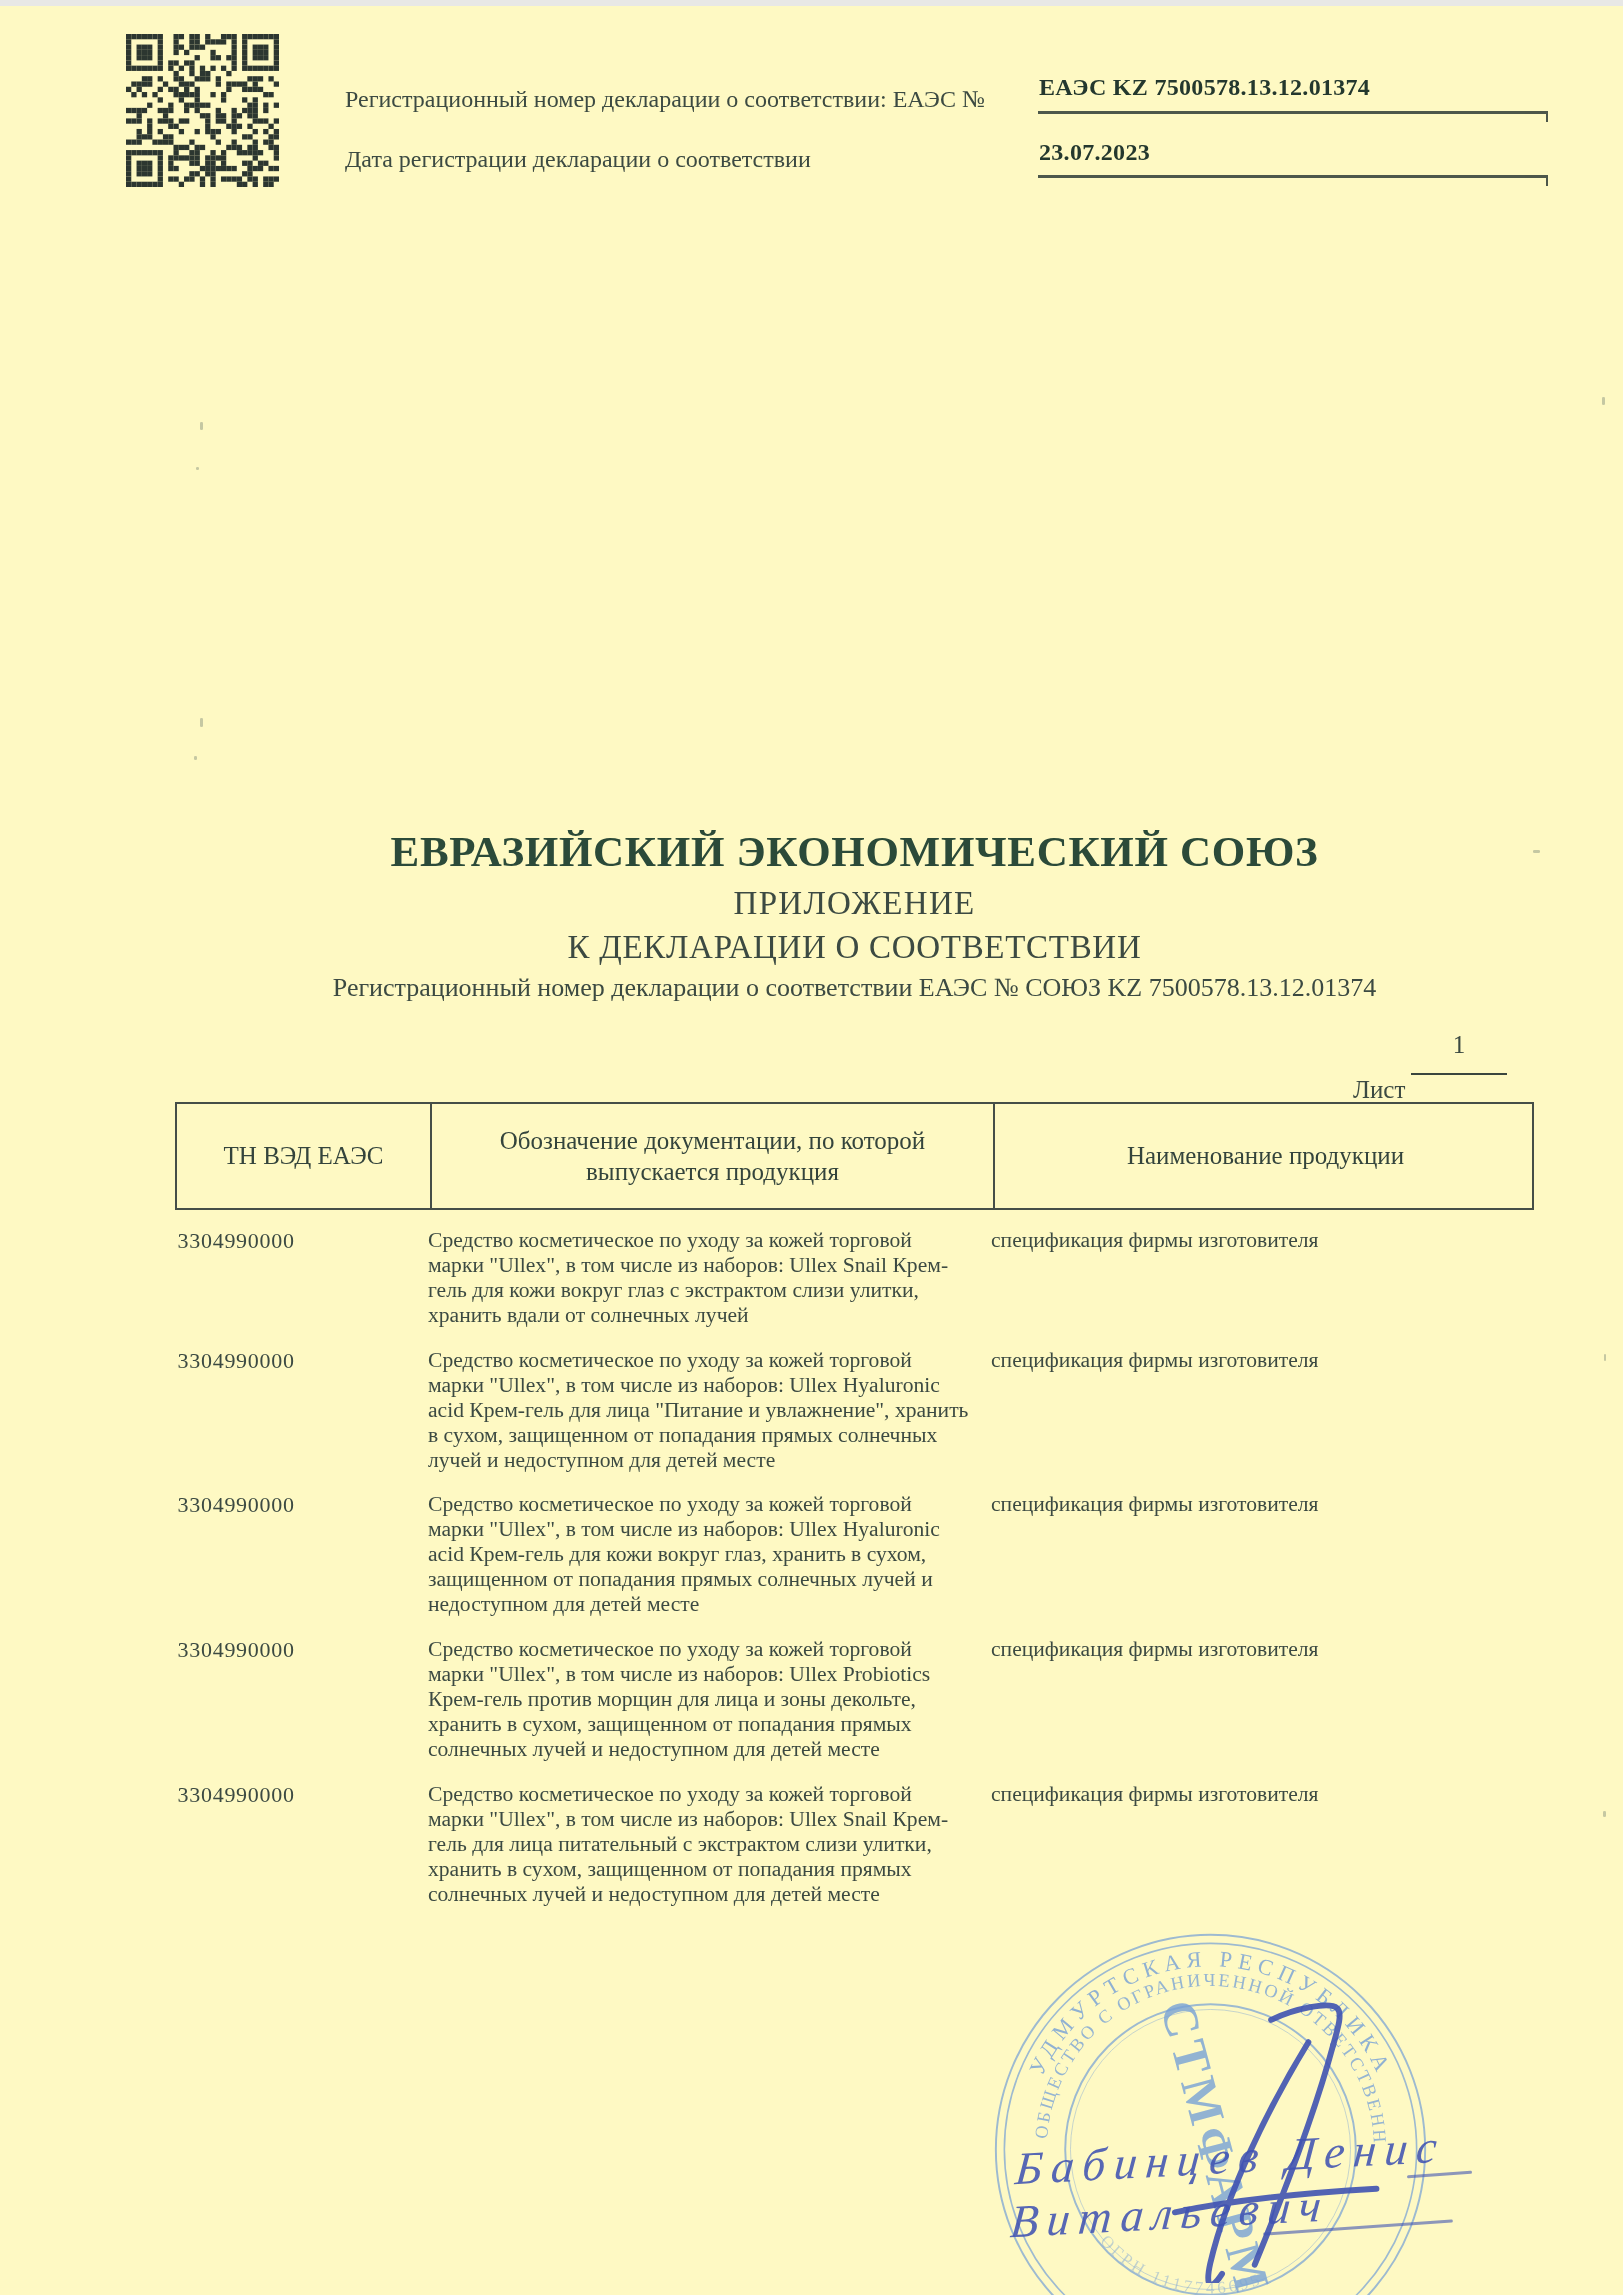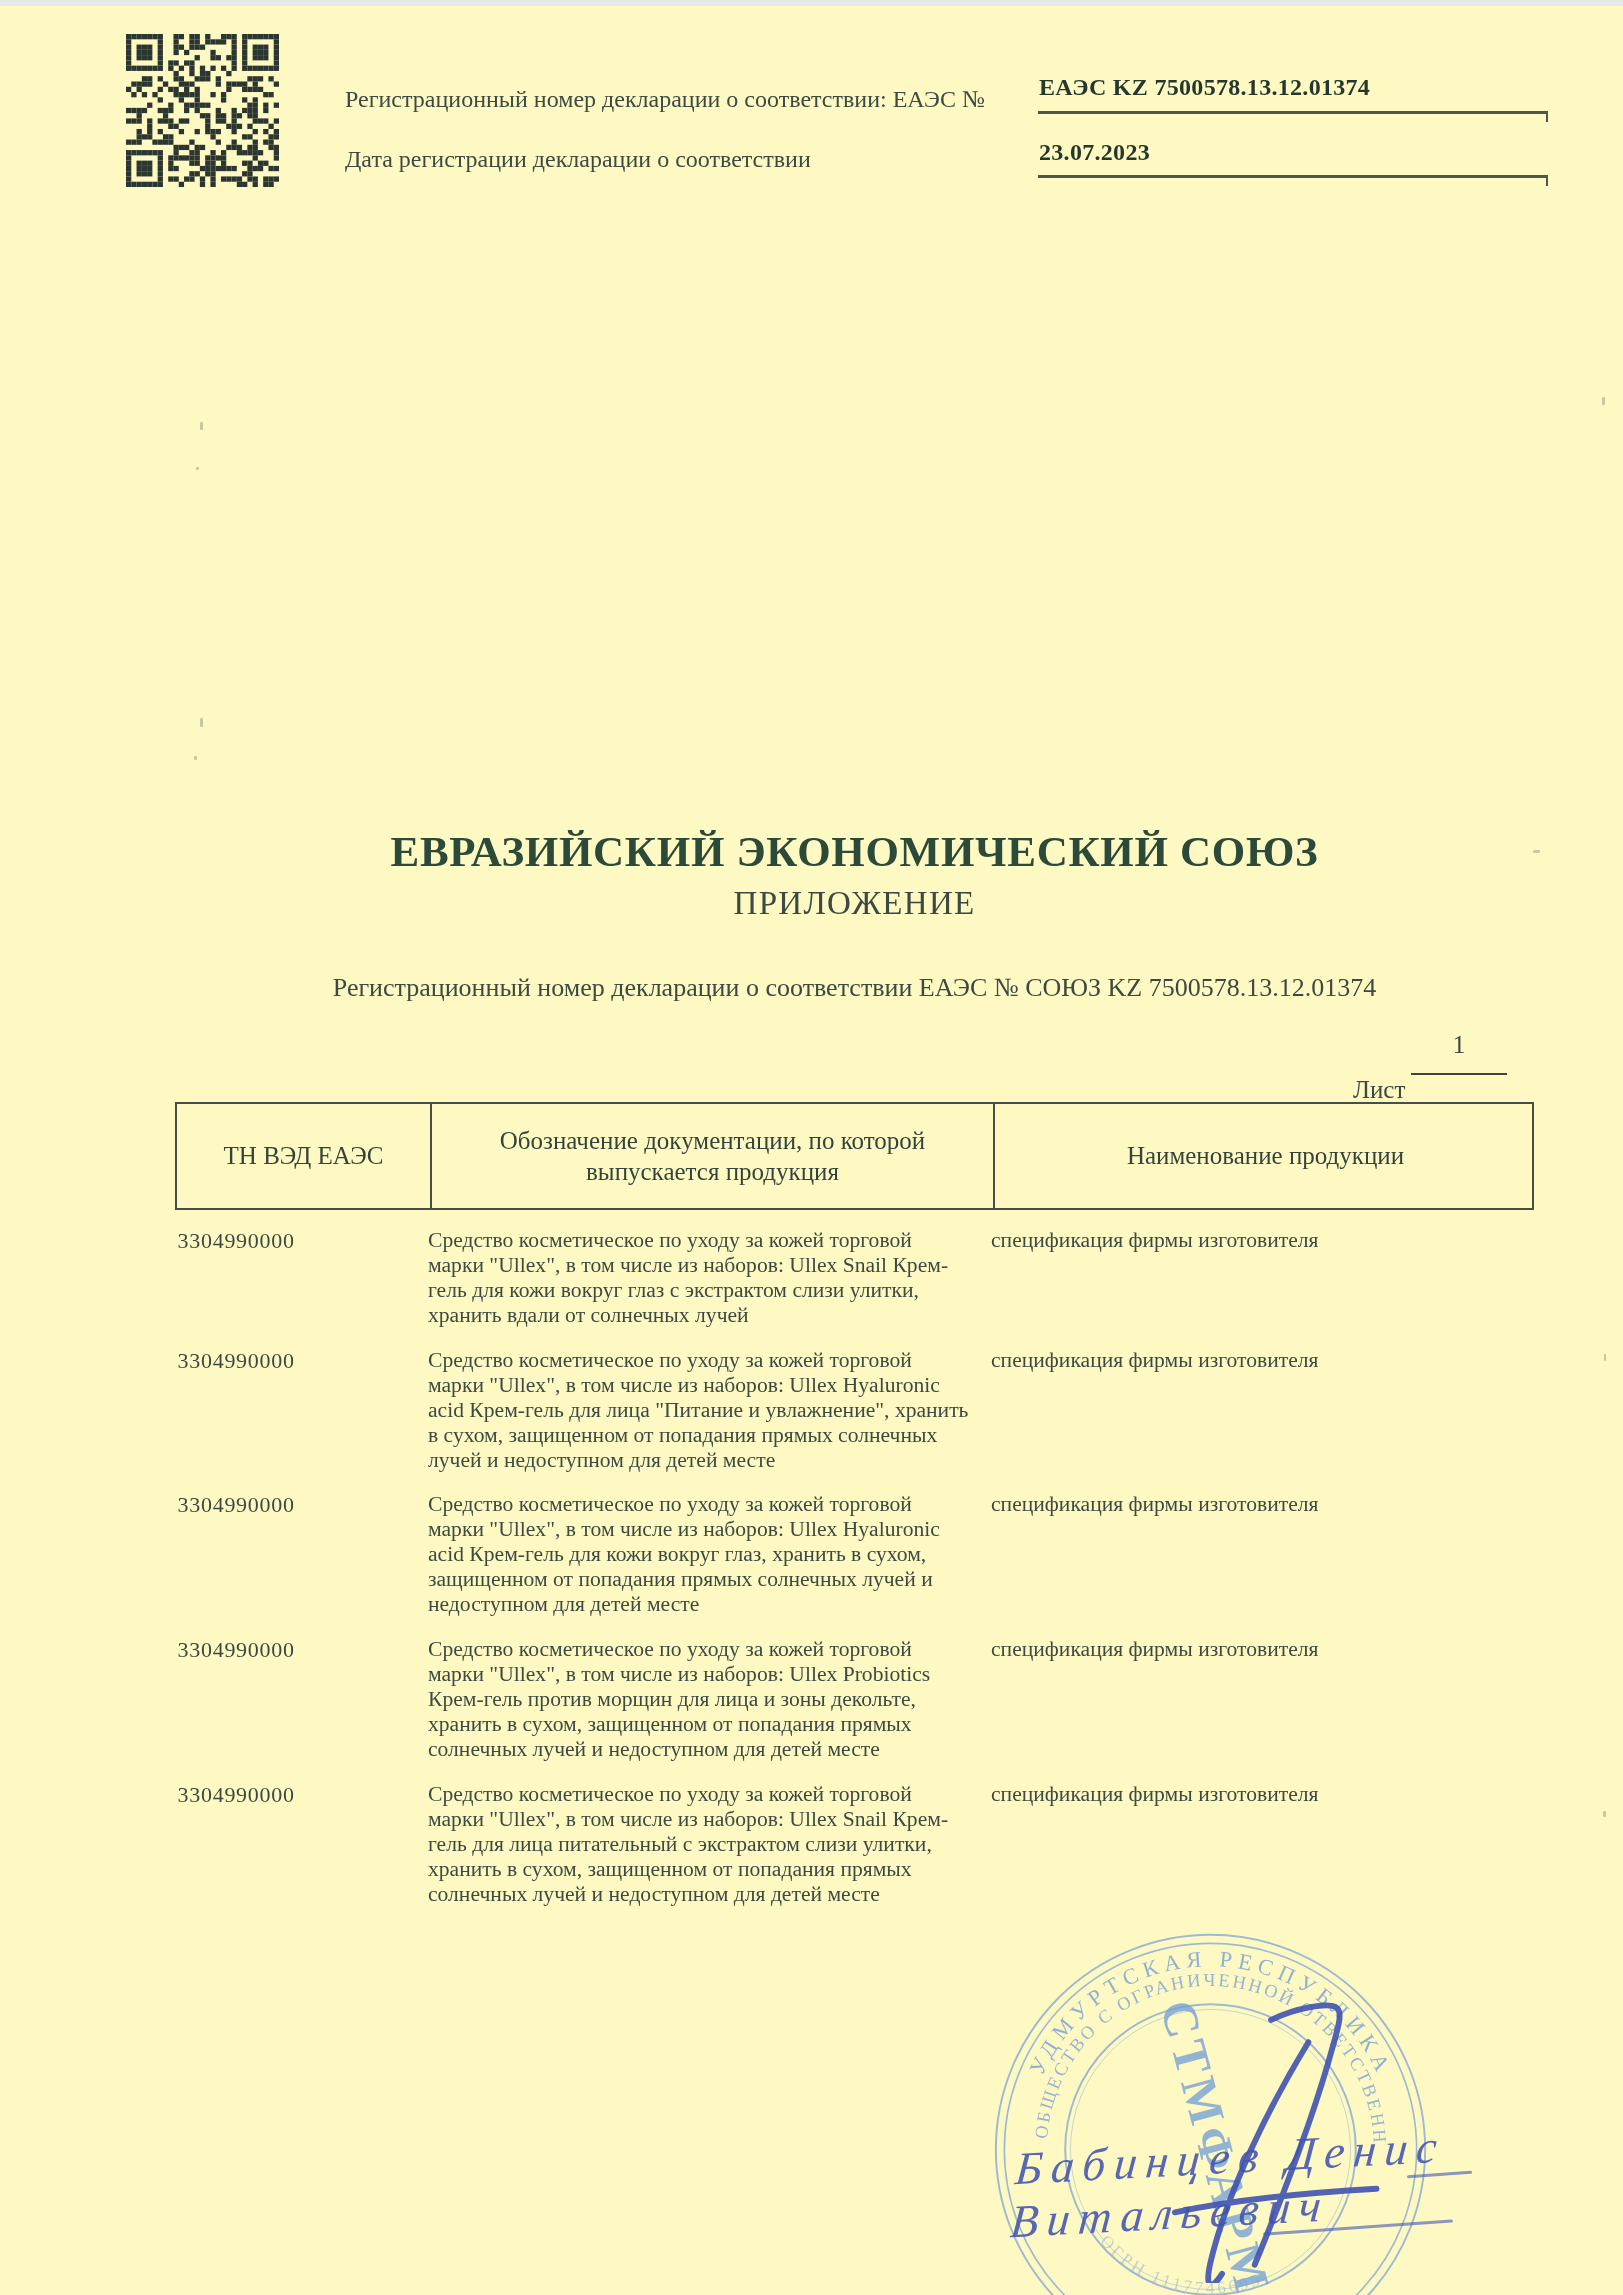--- a/index.html
+++ b/index.html
@@ -484,20 +484,21 @@
     </div>
 
   <div class="abs hdr-label lbl2">Дата регистрации декларации о соответствии</div>
   <div class="abs hdr-value val2">23.07.2023</div>
   <div class="abs rule rule2">
       <span class="tick"></span>
     </div>
 
   <div class="abs centerline t-app">ПРИЛОЖЕНИЕ</div>
   <div class="abs centerline t-union">ЕВРАЗИЙСКИЙ ЭКОНОМИЧЕСКИЙ СОЮЗ</div>
+  <div class="abs centerline t-decl">К ДЕКЛАРАЦИИ О СООТВЕТСТВИИ</div>
   <div class="abs centerline t-reg">Регистрационный номер декларации о соответствии ЕАЭС № СОЮЗ KZ 7500578.13.12.01374</div>
 
   <div class="abs sheet-label">Лист</div>
   <div class="abs sheet-num">1</div>
   <div class="abs sheet-rule"></div>
 
   <div class="abs tbl">
     <div class="thead">
       <div class="th">ТН ВЭД ЕАЭС</div>
       <div class="th">Обозначение документации, по которой выпускается продукция</div>

